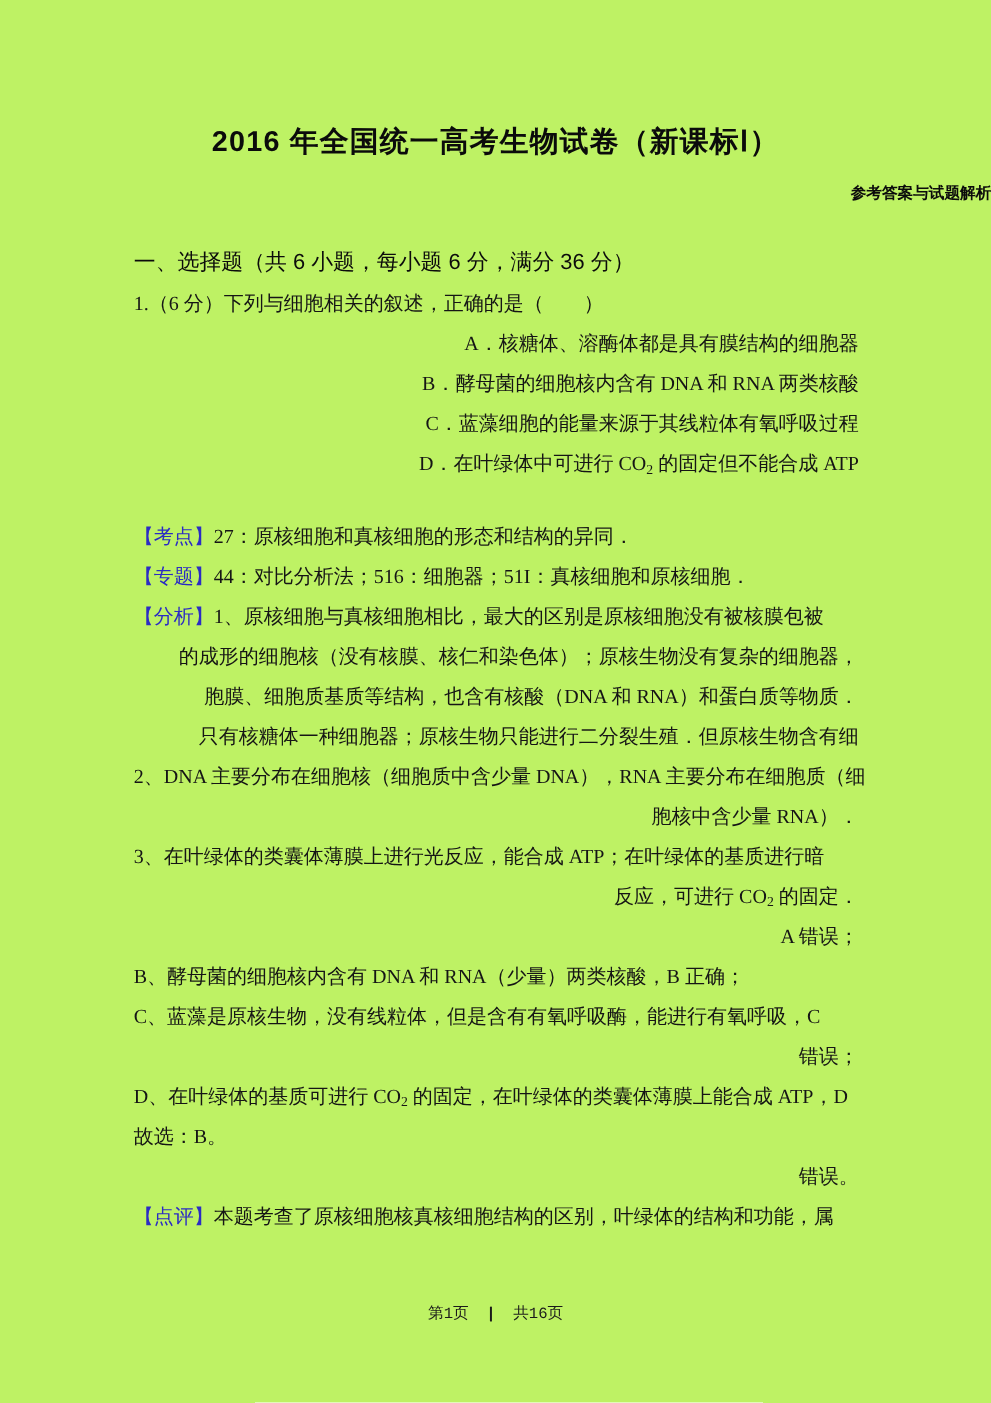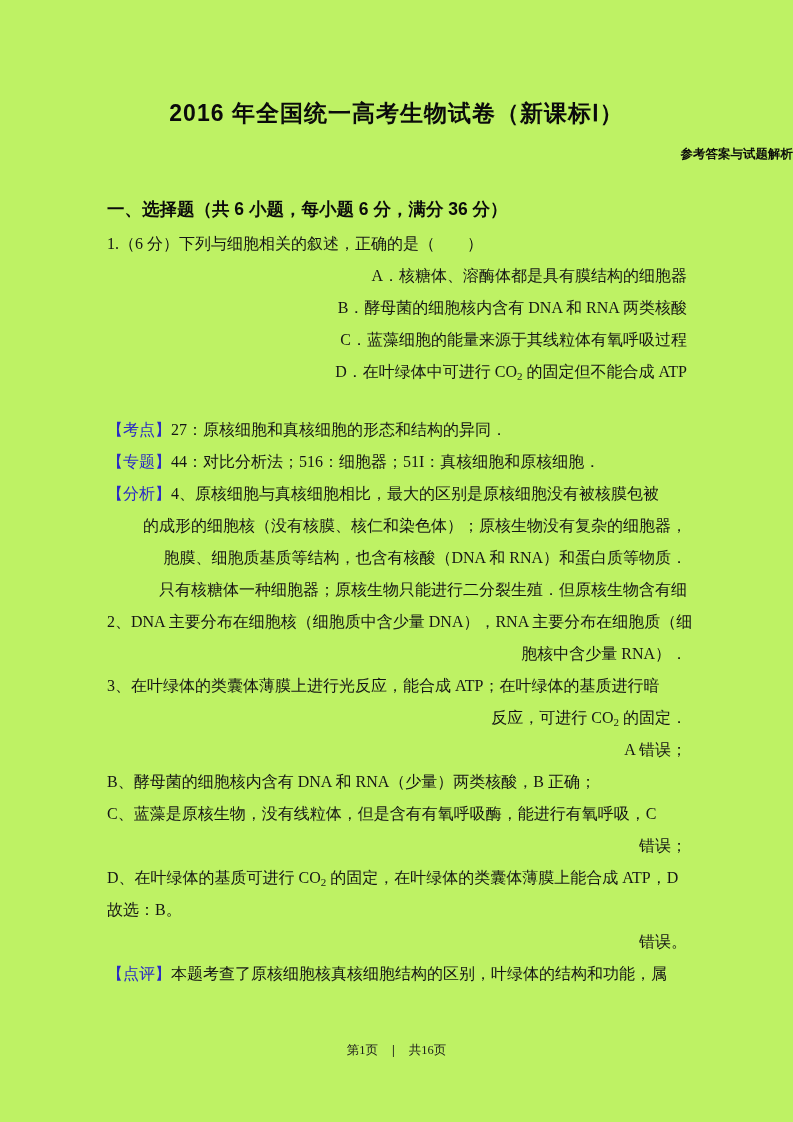--- a/index.html
+++ b/index.html
@@ -35,21 +35,21 @@
     line-height: 16px;
     color: #0b0b0b;
   }
   .content {
     margin: 0 106px 0 107px; 
   }
   .section-heading {
     margin-top: 35px;
     margin-bottom: 7px;
     font-family: "Liberation Sans", sans-serif;
-    font-weight: 700;
+    font-weight: 400;
     font-size: 17.5px;
     line-height: 24px;
     color: #0b0b0b;
   }
   .body-lines {
     font-family: "Liberation Serif", serif;
     font-size: 16px;
     color: #151515;
   }
   .line {
@@ -68,21 +68,21 @@
     font-size: 11px;
     line-height: 0;
     vertical-align: -3px;
   }
   .footer {
     position: absolute;
     left: 0;
     top: 1042px;
     width: 100%;
     text-align: center;
-    font-family: Liberation Serif, serif;
+    font-family: Liberation Mono, monospace;
     font-size: 12.5px;
     color: #1a1a1a;
   }
   .footer .sep {
     display: inline-block;
     margin: 0 14px;
     font-weight: 700;
   }
 </style>
 </head>
@@ -97,21 +97,21 @@
   <div class="content">
     <div class="section-heading">一、选择题（共 6 小题，每小题 6 分，满分 36 分）</div>
     <div class="body-lines">
         <div class="line indent-0"><span class="seg-text">1.（6 分）下列与细胞相关的叙述，正确的是（　　）</span></div>
         <div class="line indent-1"><span class="seg-text">A．核糖体、溶酶体都是具有膜结构的细胞器</span></div>
         <div class="line indent-1"><span class="seg-text">B．酵母菌的细胞核内含有 DNA 和 RNA 两类核酸</span></div>
         <div class="line indent-1"><span class="seg-text">C．蓝藻细胞的能量来源于其线粒体有氧呼吸过程</span></div>
         <div class="line indent-1"><span class="seg-text">D．在叶绿体中可进行 CO</span><sub class="seg-sub">2</sub><span class="seg-text"> 的固定但不能合成 ATP</span></div>
         <div class="line indent-0" style="margin-top: 26px; font-family: Liberation Serif, serif;"><span class="seg-label">【考点】</span><span class="seg-text">27：原核细胞和真核细胞的形态和结构的异同．</span></div>
         <div class="line indent-0"><span class="seg-label">【专题】</span><span class="seg-text">44：对比分析法；516：细胞器；51I：真核细胞和原核细胞．</span></div>
-        <div class="line indent-0"><span class="seg-label">【分析】</span><span class="seg-text">4、原核细胞与真核细胞相比，最大的区别是原核细胞没有被核膜包被</span></div>
+        <div class="line indent-0"><span class="seg-label">【分析】</span><span class="seg-text">1、原核细胞与真核细胞相比，最大的区别是原核细胞没有被核膜包被</span></div>
         <div class="line indent-1"><span class="seg-text">的成形的细胞核（没有核膜、核仁和染色体）；原核生物没有复杂的细胞器，</span></div>
         <div class="line indent-1"><span class="seg-text">胞膜、细胞质基质等结构，也含有核酸（DNA 和 RNA）和蛋白质等物质．</span></div>
         <div class="line indent-1"><span class="seg-text">只有核糖体一种细胞器；原核生物只能进行二分裂生殖．但原核生物含有细</span></div>
         <div class="line indent-0"><span class="seg-text">2、DNA 主要分布在细胞核（细胞质中含少量 DNA），RNA 主要分布在细胞质（细</span></div>
         <div class="line indent-1"><span class="seg-text">胞核中含少量 RNA）．</span></div>
         <div class="line indent-0"><span class="seg-text">3、在叶绿体的类囊体薄膜上进行光反应，能合成 ATP；在叶绿体的基质进行暗</span></div>
         <div class="line indent-1"><span class="seg-text">反应，可进行 CO</span><sub class="seg-sub">2</sub><span class="seg-text"> 的固定．</span></div>
         <div class="line indent-1"><span class="seg-text">A 错误；</span></div>
         <div class="line indent-0"><span class="seg-text">B、酵母菌的细胞核内含有 DNA 和 RNA（少量）两类核酸，B 正确；</span></div>
         <div class="line indent-0"><span class="seg-text">C、蓝藻是原核生物，没有线粒体，但是含有有氧呼吸酶，能进行有氧呼吸，C</span></div>

